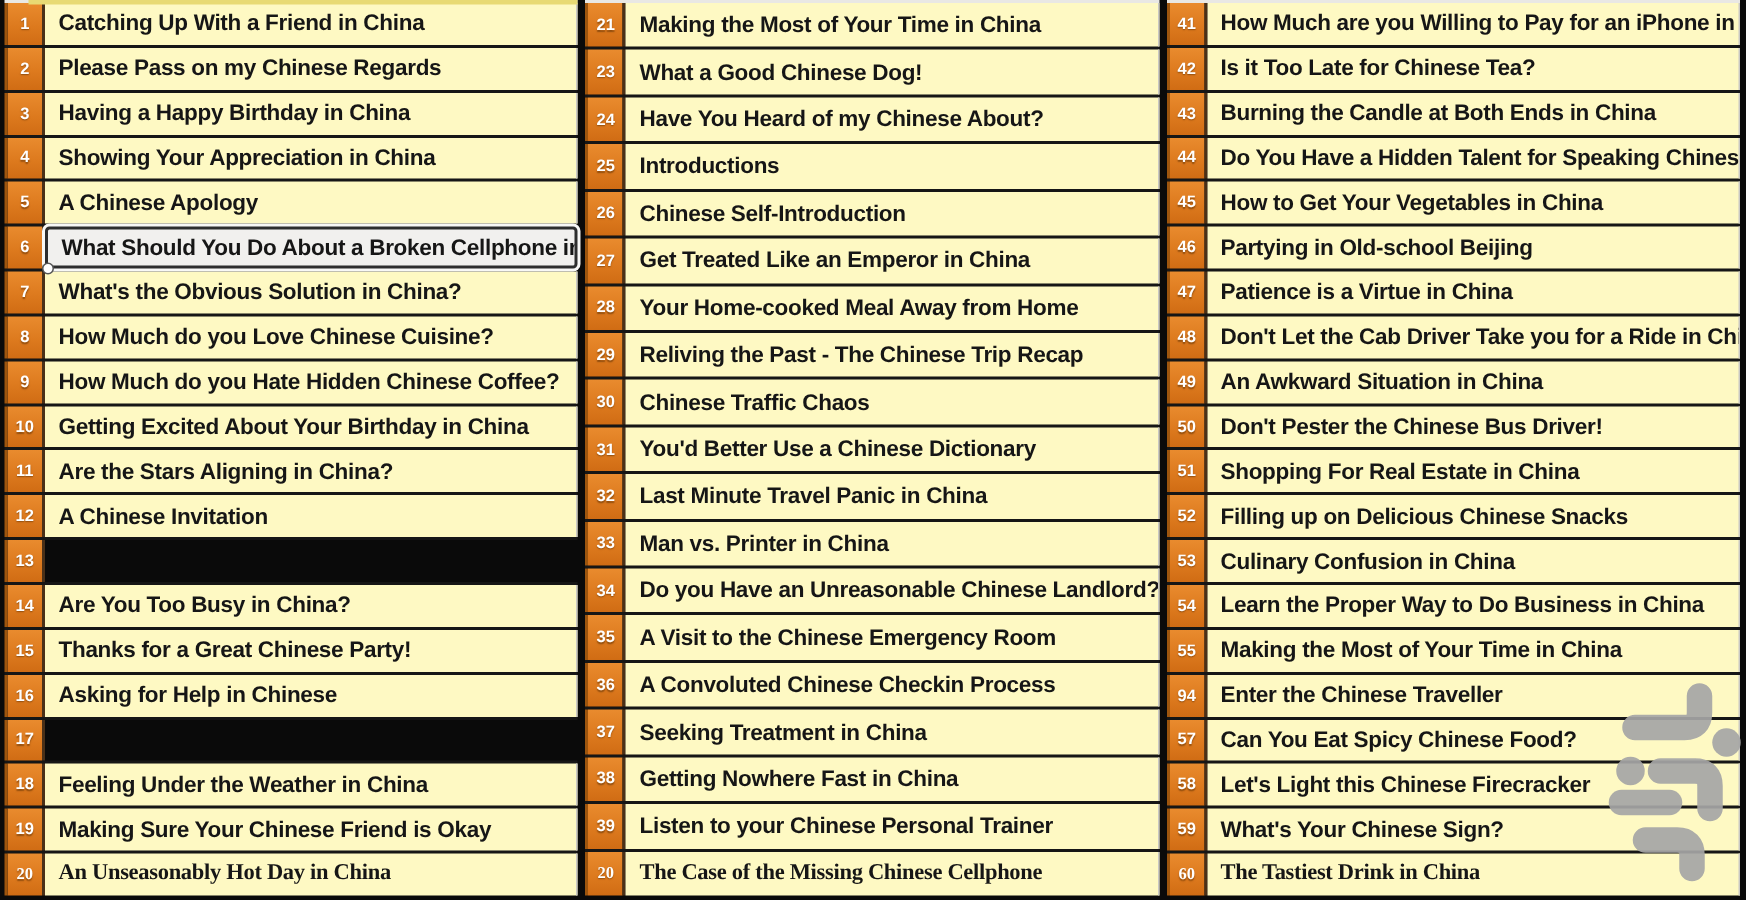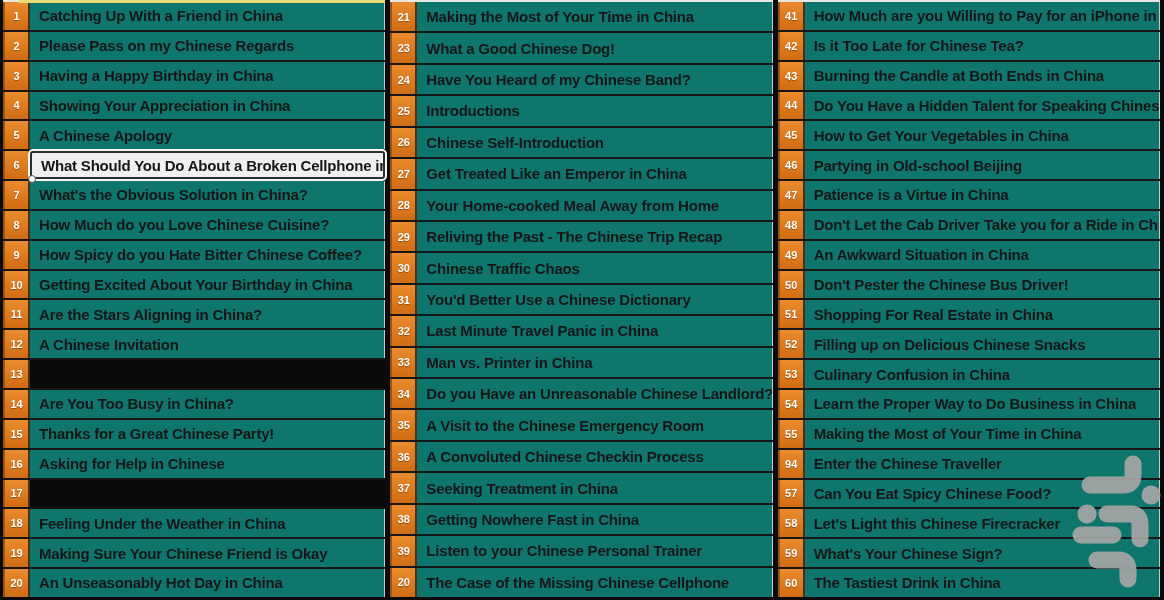--- a/index.html
+++ b/index.html
@@ -25,33 +25,33 @@
   }
   .column.first::before{
     content:"";position:absolute;top:-2px;left:16px;right:0;height:3px;
     background:#e8da74;z-index:6;
   }
   .row{
     flex:1;display:flex;align-items:stretch;
     border-bottom:2px solid #161616;
     min-height:0;position:relative;
   }
-  .row:last-child{border-bottom:none;}
+  .row:last-child{border-bottom:none;font-family:Liberation Serif, serif;}
   .badge{
     width:27px;flex:0 0 27px;
     background:linear-gradient(to bottom,#e98b2e 0%,#dd7a1e 55%,#d06c14 100%);
     border-left:2px solid #9d550e;
     border-right:2px solid #4a3018;
     color:#fff;font-size:11px;font-weight:bold;
     display:flex;align-items:center;justify-content:center;
     text-shadow:0 1px 1px rgba(80,40,0,.55);
     box-sizing:border-box;
   }
   .title{
-    flex:1;background:#0f766e;
+    flex:1;background:#fef9c3;
     display:flex;align-items:center;
     padding:0 6px 0 9px;
     font-size:15px;font-weight:bold;letter-spacing:-0.2px;
     color:#161616;
     white-space:nowrap;overflow:hidden;
     border-right:1px solid #c9c8c4;
     box-sizing:border-box;
     min-width:0;
   }
   .row.selected .title{
@@ -104,21 +104,21 @@
         <div class="row">
           <div class="badge">7</div>
           <div class="title">What's the Obvious Solution in China?</div>
         </div>
         <div class="row">
           <div class="badge">8</div>
           <div class="title">How Much do you Love Chinese Cuisine?</div>
         </div>
         <div class="row">
           <div class="badge">9</div>
-          <div class="title">How Spicy do you Hate Bitter Chinese Coffee?</div>
+          <div class="title">How Much do you Hate Hidden Chinese Coffee?</div>
         </div>
         <div class="row">
           <div class="badge">10</div>
           <div class="title">Getting Excited About Your Birthday in China</div>
         </div>
         <div class="row">
           <div class="badge">11</div>
           <div class="title">Are the Stars Aligning in China?</div>
         </div>
         <div class="row">
@@ -160,21 +160,21 @@
         <div class="row">
           <div class="badge">21</div>
           <div class="title">Making the Most of Your Time in China</div>
         </div>
         <div class="row">
           <div class="badge">23</div>
           <div class="title">What a Good Chinese Dog!</div>
         </div>
         <div class="row">
           <div class="badge">24</div>
-          <div class="title">Have You Heard of my Chinese Band?</div>
+          <div class="title">Have You Heard of my Chinese About?</div>
         </div>
         <div class="row">
           <div class="badge">25</div>
           <div class="title">Introductions</div>
         </div>
         <div class="row">
           <div class="badge">26</div>
           <div class="title">Chinese Self-Introduction</div>
         </div>
         <div class="row">

